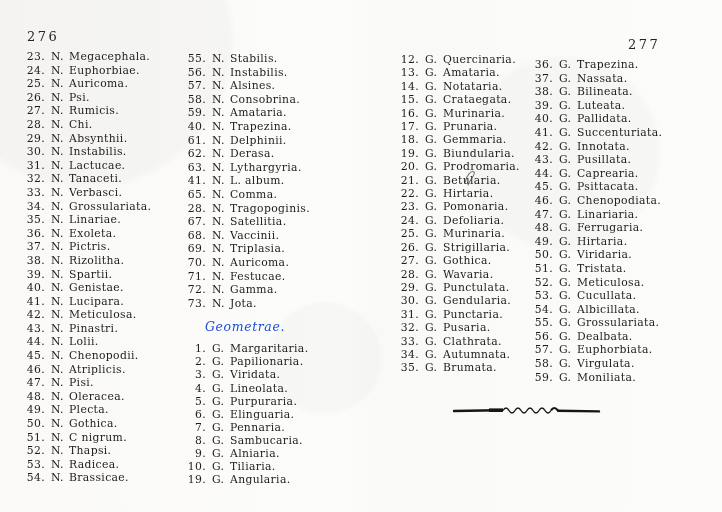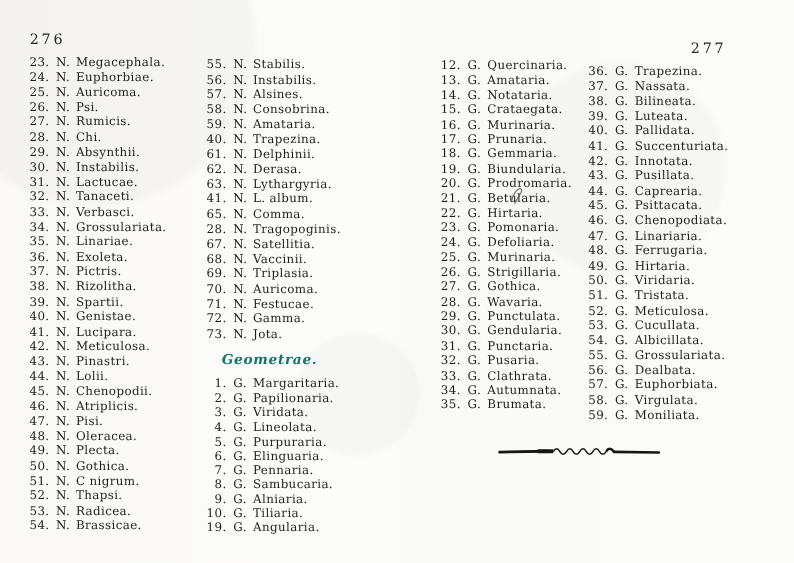--- a/index.html
+++ b/index.html
@@ -24,22 +24,22 @@
   .list.tight .row{line-height:13.1px;}
   .num{display:inline-block;width:25px;text-align:right;flex:0 0 auto;}
   .genus{display:inline-block;width:16px;margin-left:6px;flex:0 0 auto;}
   .species{flex:0 0 auto;margin-left:2px;}
   #col-left-1{left:20px;top:50px;width:160px;}
   #col-left-2{left:181px;top:52px;width:164px;}
   #col-right-1{left:394px;top:53px;width:160px;line-height:13.4px;}
   #col-right-1 .row{line-height:13.4px;}
   #col-right-2{left:528px;top:58px;width:175px;}
   .section-heading{
-    font-style:italic;font-weight:bold;font-size:12.5px;letter-spacing:0.6px;
-    text-align:center;margin:9px 36px 8px 0;color:#0f766e;
+    font-style:italic;font-weight:normal;font-size:12.5px;letter-spacing:0.6px;
+    text-align:center;margin:9px 36px 8px 0;color:#1d4ed8;
   }
   .divider{position:absolute;left:453px;top:402px;width:148px;height:18px;}
   .pencil-mark{position:absolute;left:462px;top:168px;width:16px;height:18px;opacity:0.75;}
 </style>
 </head>
 <body>
 
 <main>
 
   <div class="page-number pn-left">276</div>

